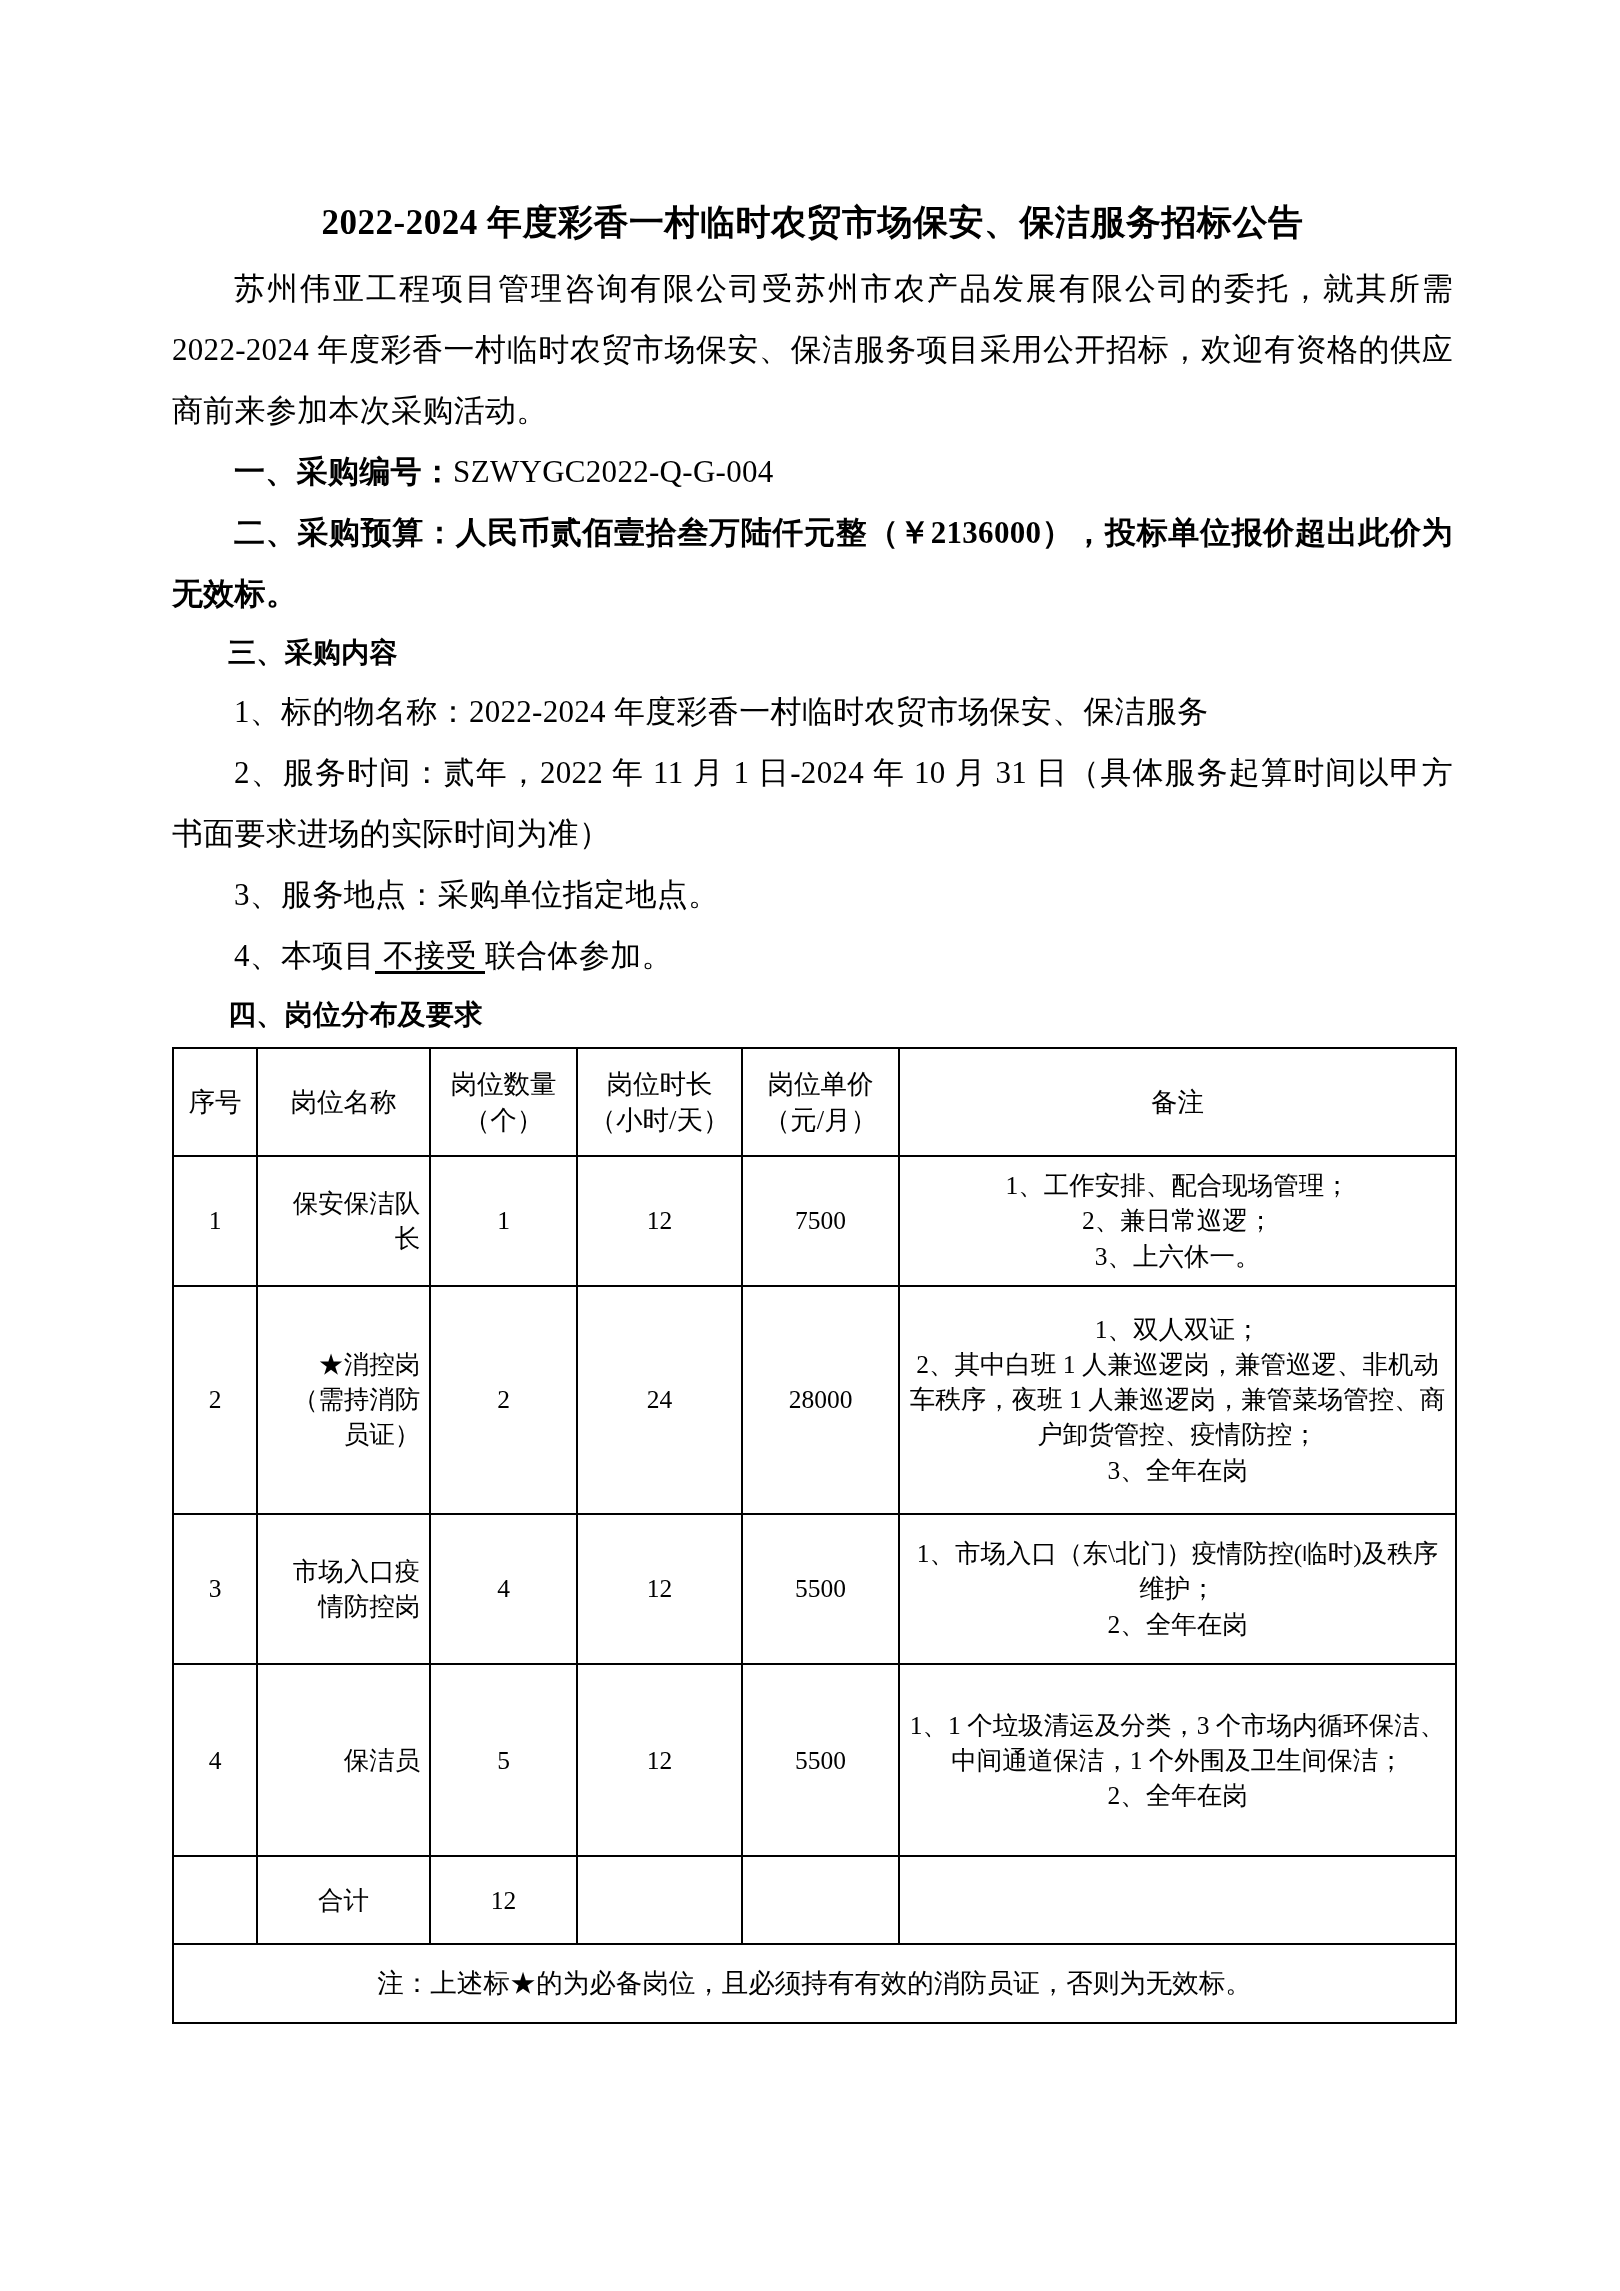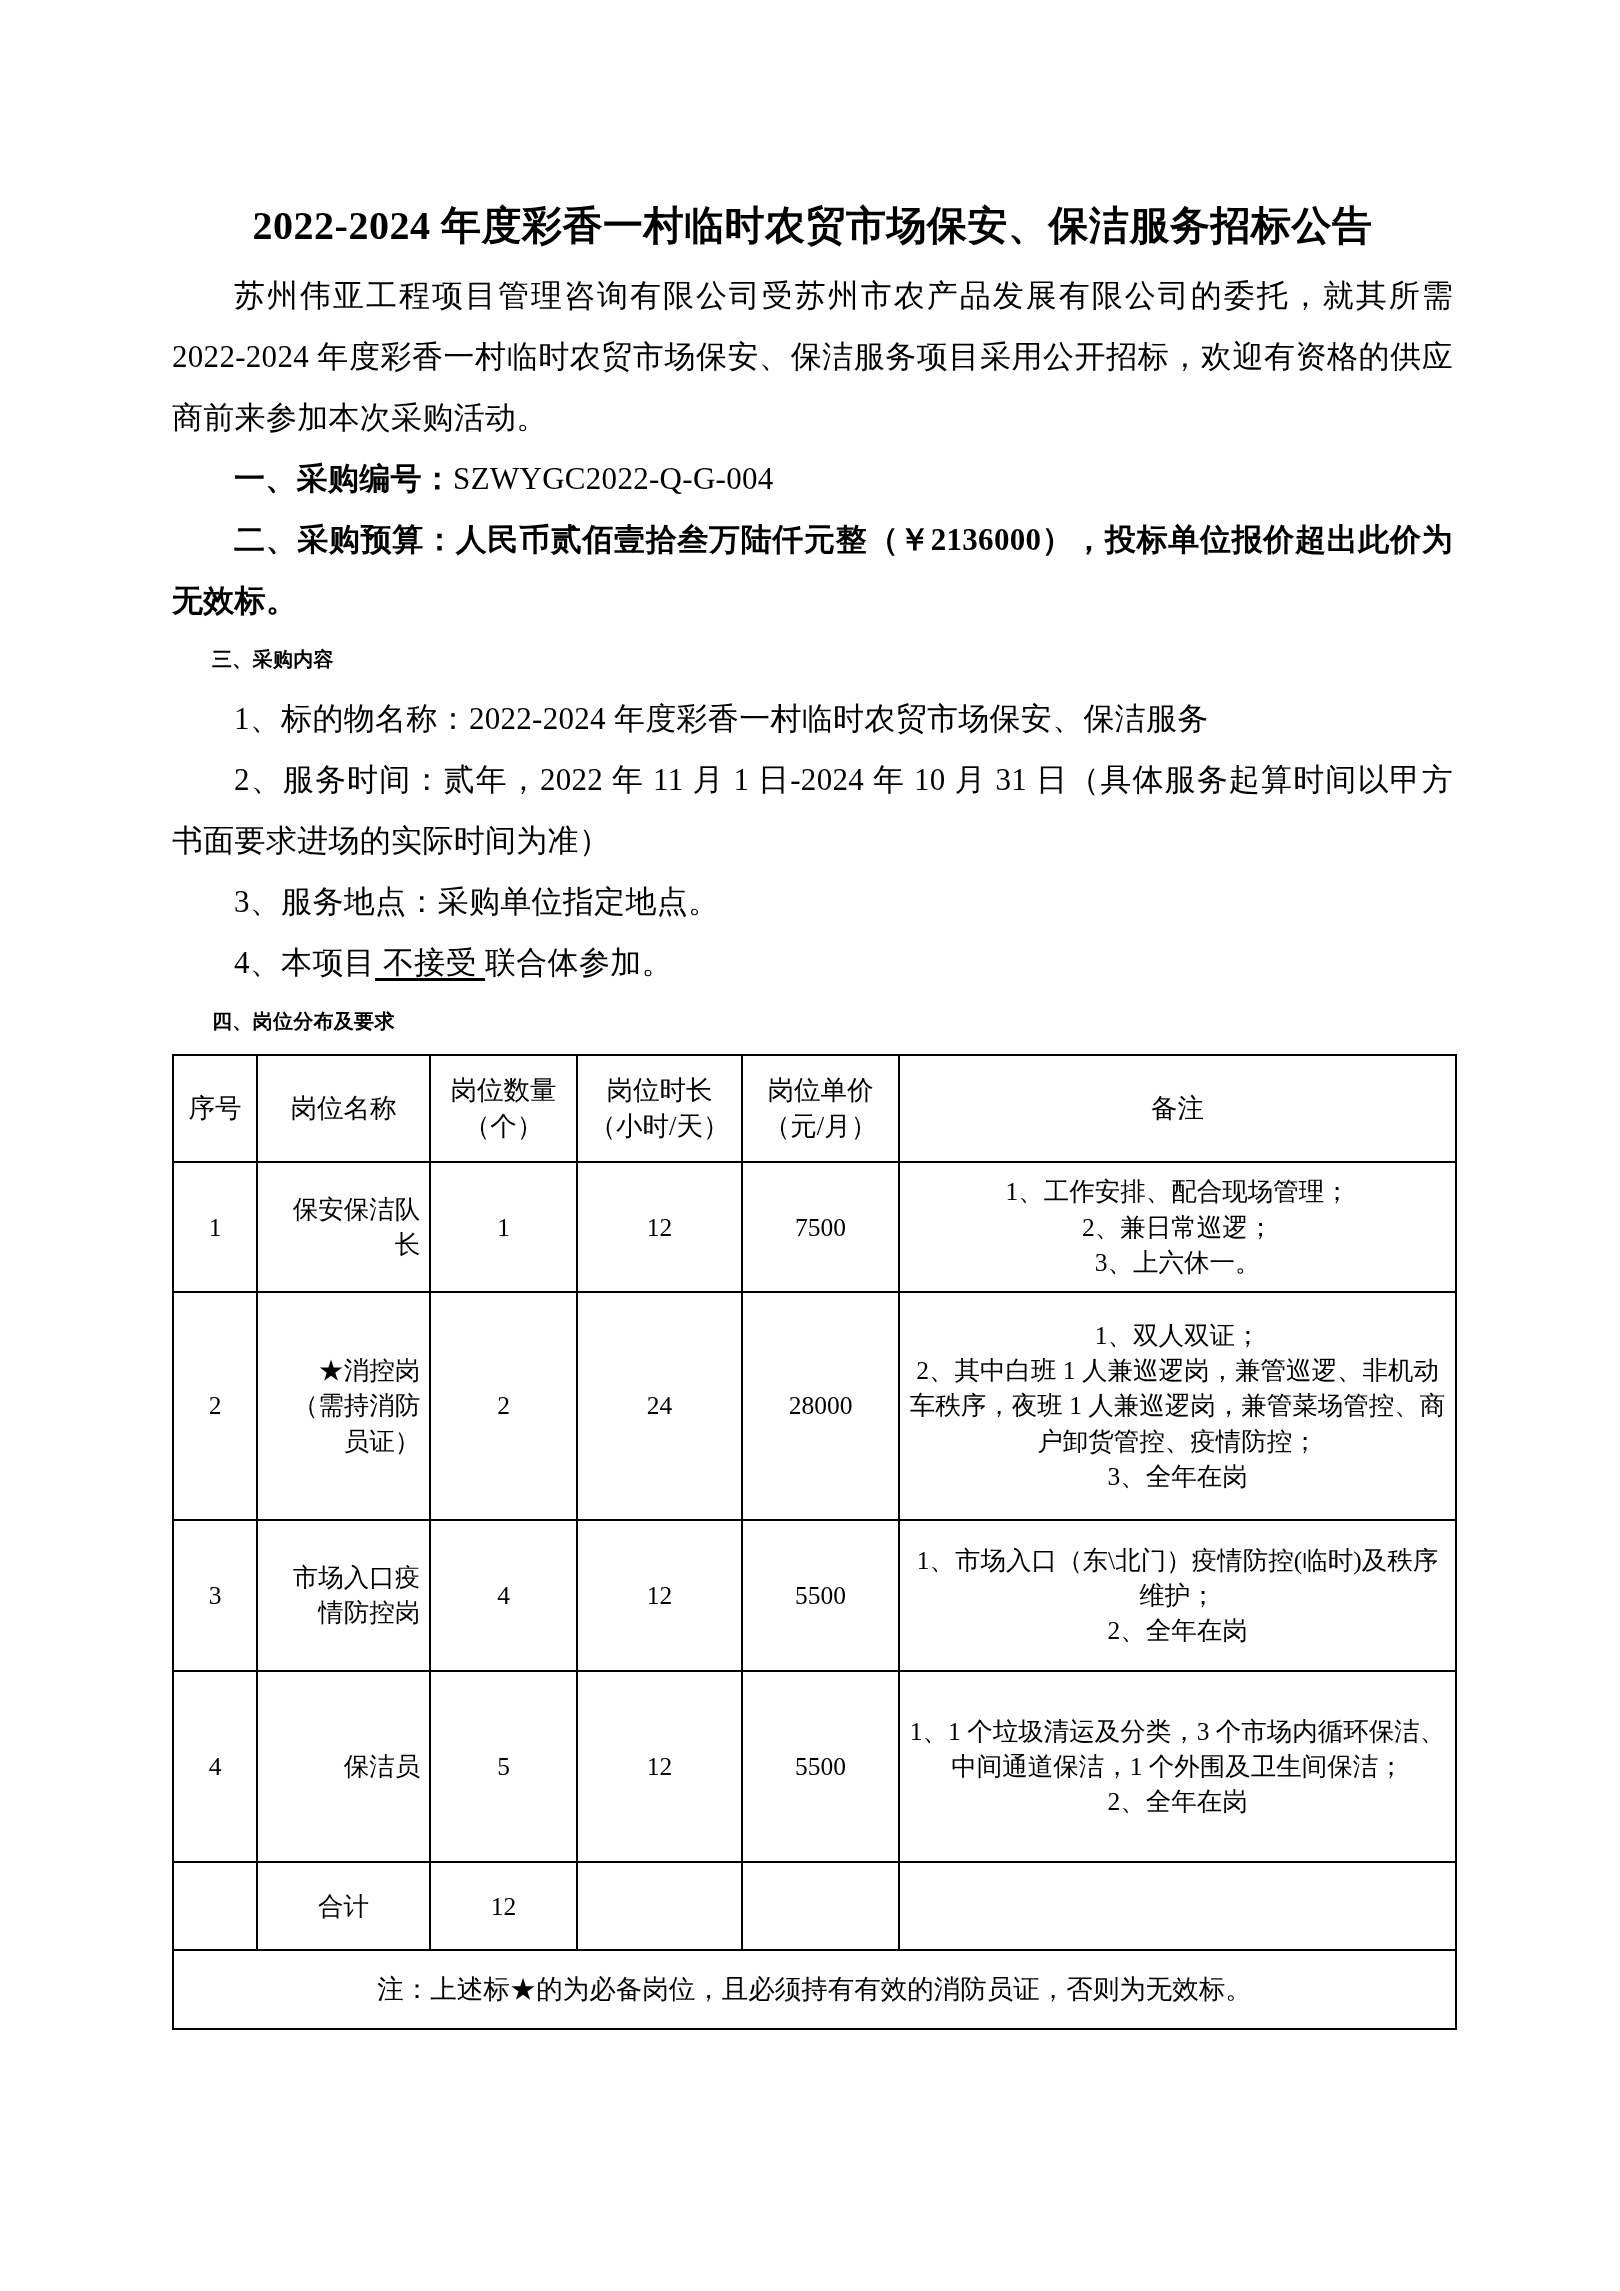--- a/index.html
+++ b/index.html
@@ -18,21 +18,21 @@
   .page {
     position: relative;
     width: 1620px;
     height: 2292px;
     box-sizing: border-box;
     padding: 201px 167px 0 172px;
     background: #ffffff;
   }
 
   .doc-title {
-    font-size: 40px;
+    font-size: 35px;
     font-weight: bold;
     text-align: center;
     line-height: 1.25;
     letter-spacing: 0.5px;
     margin: 0 0 13.7px 0;
     white-space: nowrap;
   }
 
   p.body-para {
     font-size: 31px;
@@ -47,21 +47,21 @@
   .strong {
     font-weight: bold;
   }
 
   .uline {
     text-decoration: underline;
     text-underline-offset: 4.9px;
   }
 
   .sec-heading {
-    font-size: 20px;
+    font-size: 28px;
     font-weight: bold;
     line-height: 57px;
     margin: 0;
     text-indent: 2em;
     letter-spacing: 0.3px;
   }
 
   
   .job-table-wrap {
     margin-top: 3.9px;

